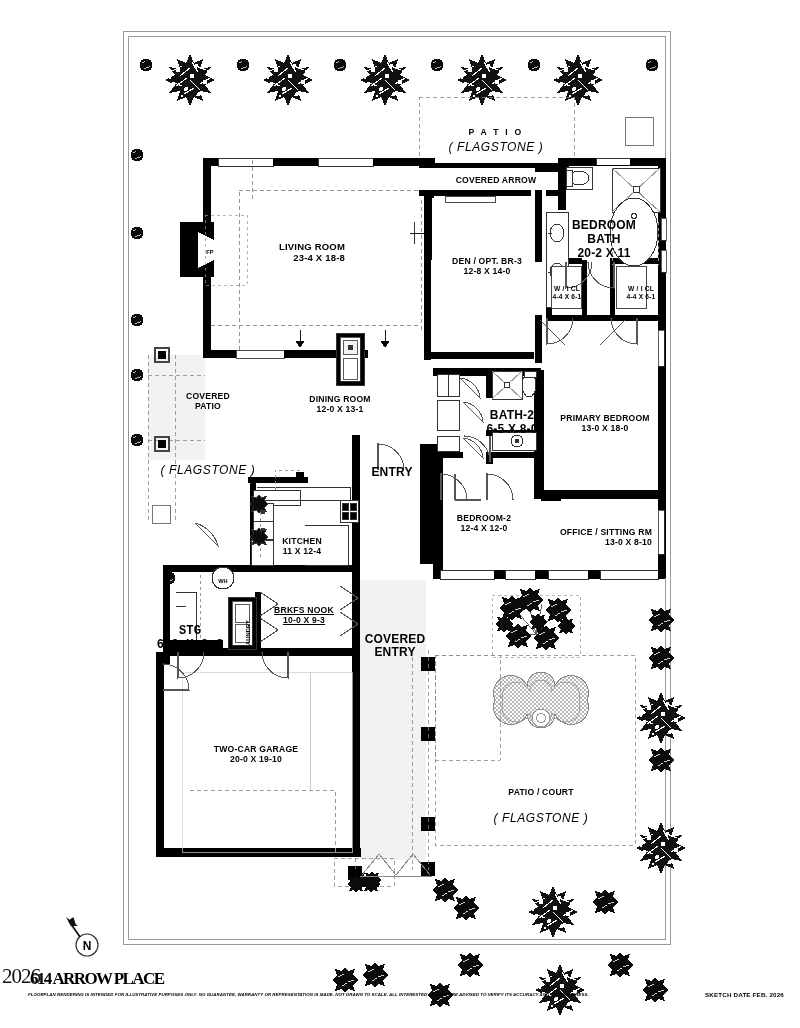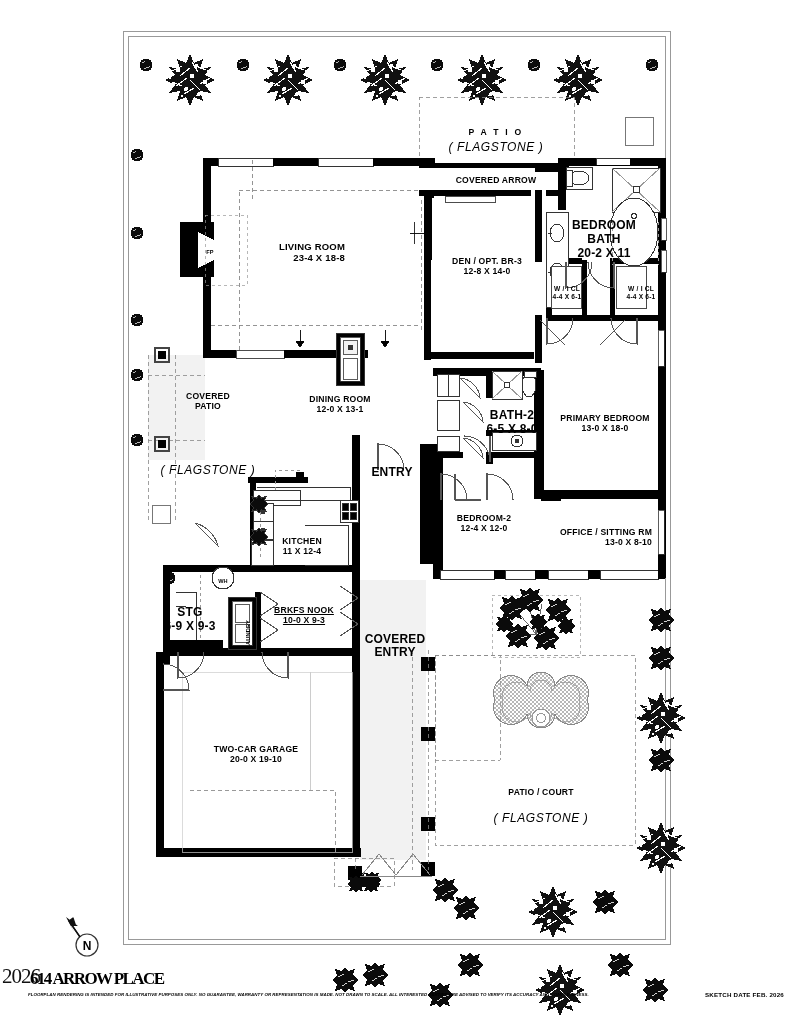--- a/index.html
+++ b/index.html
@@ -466,21 +466,21 @@
       <span class="dim">12-0  X  13-1</span>
     </div>
     <div class="lbl s9" style="left: 302px; top: 503px; margin-top: 33px;">
       <span class="nm">KITCHEN</span>
       <span class="dim">11 X 12-4</span>
     </div>
     <div class="lbl s9" style="left: 304px; top: 605px; text-decoration: underline;">
       <span class="nm">BRKFS NOOK</span>
       <span class="dim">10-0 X 9-3</span>
     </div>
-    <div class="lbl s8" style="left: 190px; top: 605px;">
+    <div class="lbl s8" style="left: 190px; top: 624px; font-family: Liberation Mono, monospace;">
       <span class="nm">STG</span>
       <span class="dim">6-9 X 9-3</span>
     </div>
     <div class="lbl s9" style="left: 256px; top: 744px;">
       <span class="nm">TWO-CAR GARAGE</span>
       <span class="dim">20-0  X  19-10</span>
     </div>
     <div class="lbl s9" style="left: 496px; top: 127px;">
       <span class="nm sp">P A T I O</span>
       <span class="it s8" style="display:block;margin-top:3px;">( FLAGSTONE )</span>

